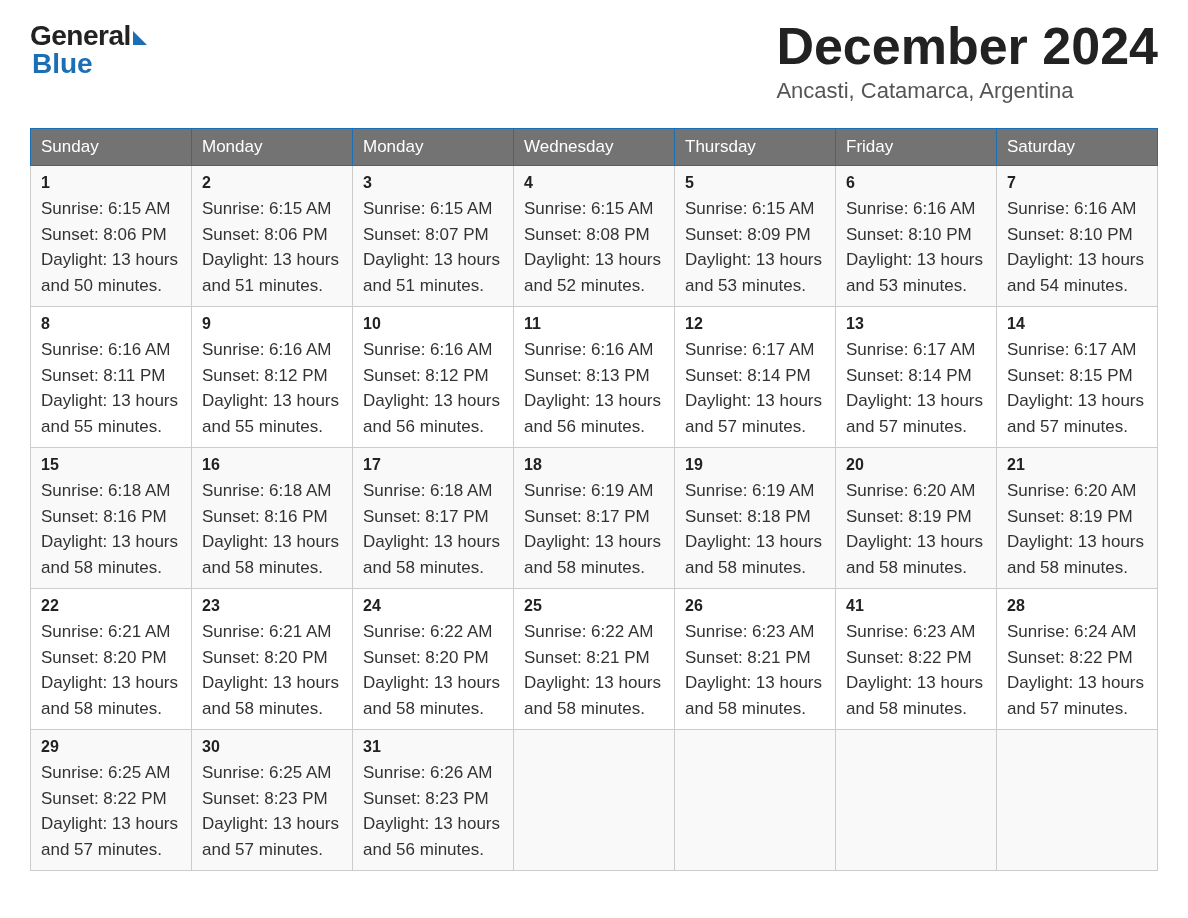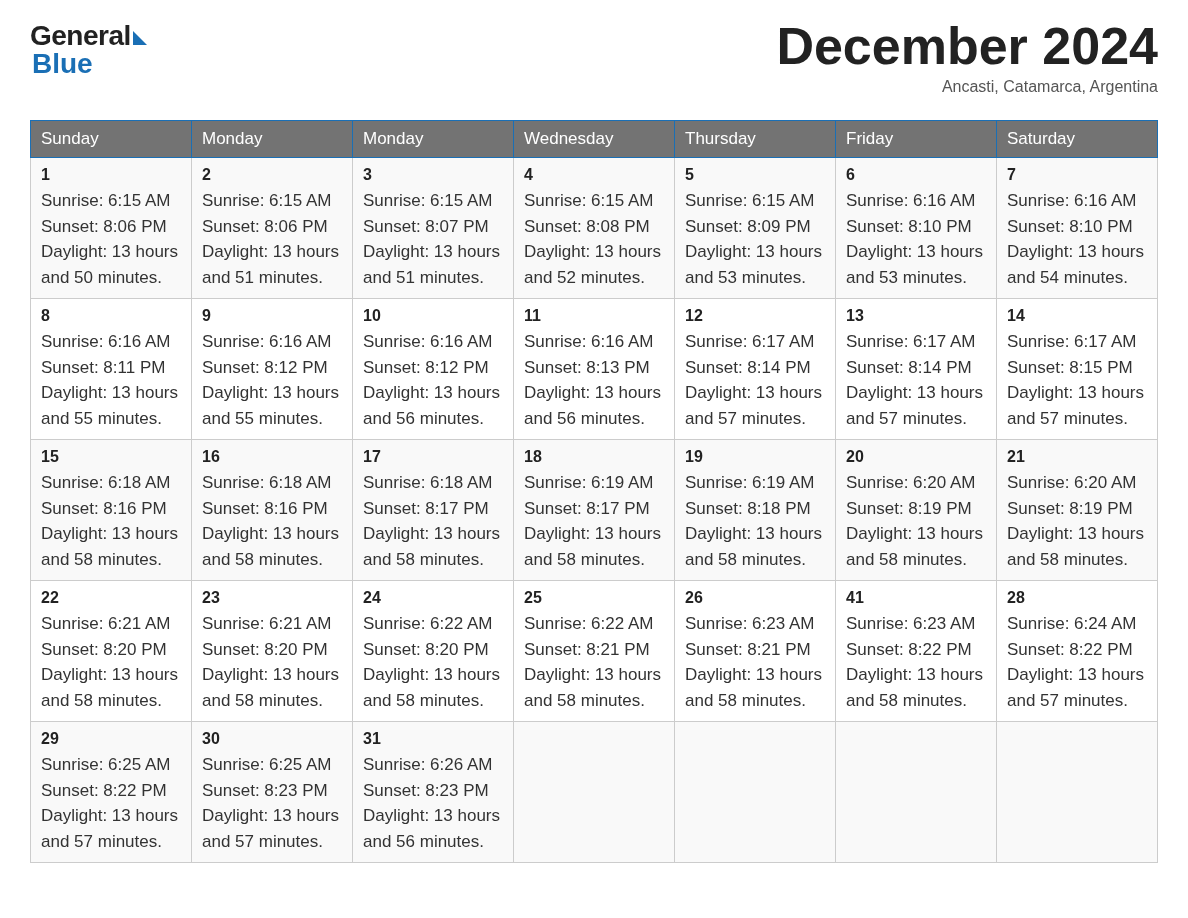--- a/index.html
+++ b/index.html
@@ -41,30 +41,30 @@
       margin-top: 4px;
     }
     .logo-blue {
       font-size: 28px;
       font-weight: bold;
       color: #1a6fb5;
       margin-top: -4px;
       margin-left: 2px;
     }
     .title-section {
-      text-align: right;
+      text-align: left;
     }
     .month-year {
       font-size: 52px;
       font-weight: bold;
       color: #222;
       line-height: 1;
     }
     .location {
-      font-size: 16px;
+      font-size: 22px;
       color: #555;
       margin-top: 6px;
     }
     .calendar {
       width: 100%;
       border-collapse: collapse;
       border: 1px solid #bbb;
     }
     .calendar th {
       background: #1a6fb5;

